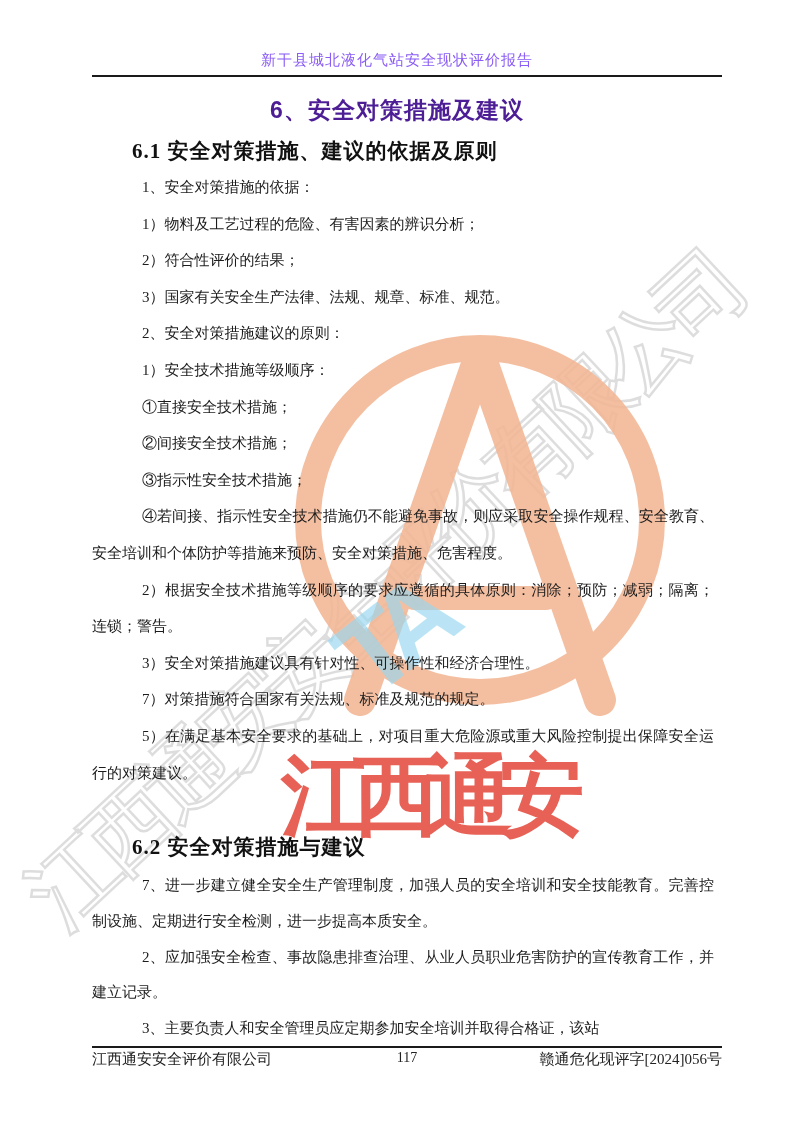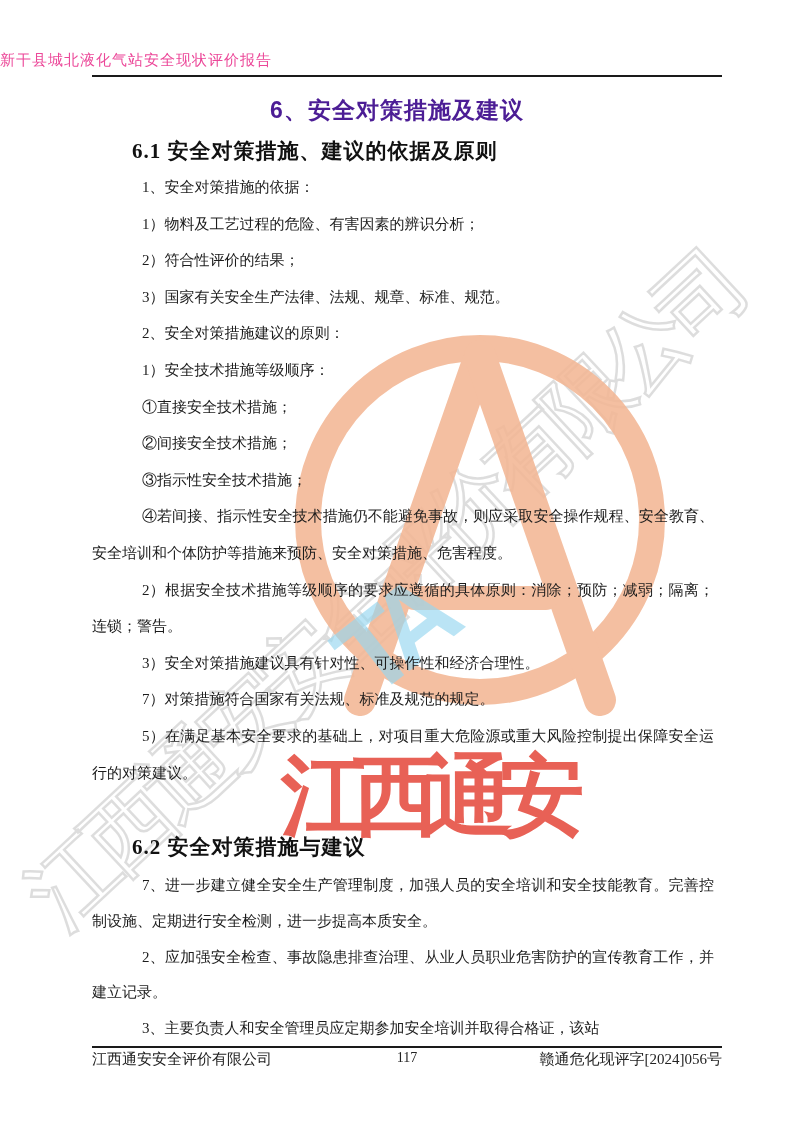--- a/index.html
+++ b/index.html
@@ -11,21 +11,21 @@
     overflow:hidden;
     font-family:"Liberation Serif","DejaVu Serif",serif;
     color:#1c1c1c;
   }
   
   .watermark-layer{position:absolute;left:0;top:0;width:794px;height:1123px;z-index:1;pointer-events:none;}
   
   .content-layer{position:absolute;left:0;top:0;width:794px;height:1123px;z-index:2;}
   .hdr-text{
     position:absolute;top:51px;left:0;width:794px;
-    font-size:15px;letter-spacing:1px;color:#ec4899;
+    text-align:center;font-size:15px;letter-spacing:1px;color:#8b5cf6;
   }
   .hdr-rule{
     position:absolute;top:75px;left:92px;width:630px;height:2px;background:#1a1a1a;
   }
   .doc-title{
     position:absolute;top:95px;left:0;width:794px;text-align:center;
     font-family:"Liberation Sans","DejaVu Sans",sans-serif;
     font-size:23px;font-weight:bold;letter-spacing:1px;color:#4c1d95;
   }
   .sec-heading{

